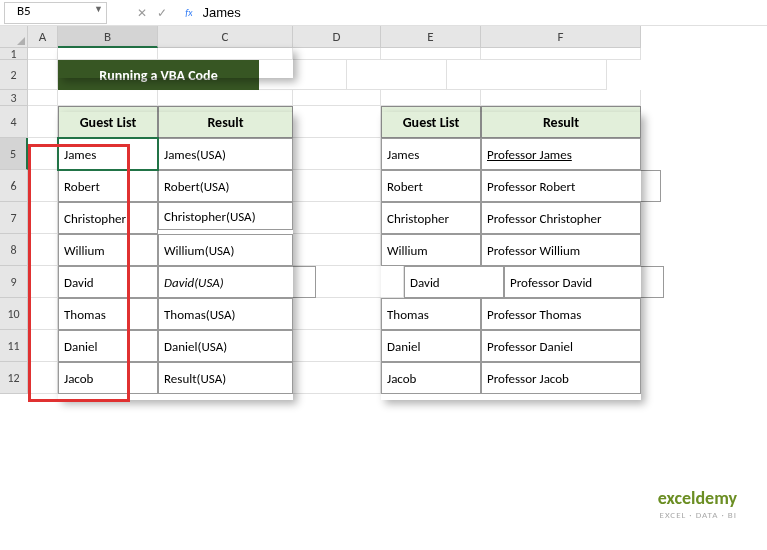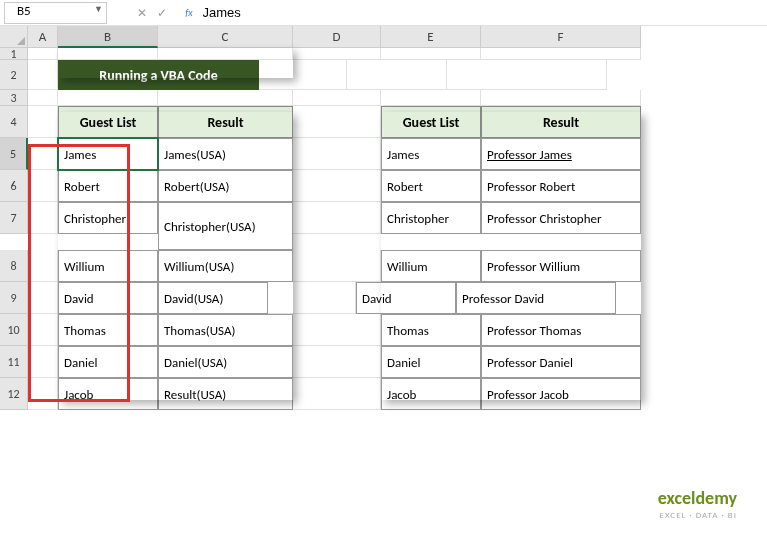--- a/index.html
+++ b/index.html
@@ -111,45 +111,45 @@
         <div class="cell data-cell" style="width: 100px; height: 32px;">James</div>
         <div class="cell data-cell" style="width: 160px; height: 32px; text-decoration: underline;">Professor James</div>
       </div>
       <div class="row">
         <div class="row-header" style="height: 32px;">6</div>
         <div class="cell " style="width: 30px; height: 32px;"></div>
         <div class="cell data-cell" style="width: 100px; height: 32px;">Robert</div>
         <div class="cell data-cell" style="width: 135px; height: 32px;">Robert(USA)</div>
         <div class="cell " style="width: 88px; height: 32px;"></div>
         <div class="cell data-cell" style="width: 100px; height: 32px;">Robert</div>
-        <div class="cell data-cell" style="width: 160px; height: 32px;">Professor Robert</div>
+        <div class="cell data-cell" style="width: 180px; height: 32px;">Professor Robert</div>
       </div>
       <div class="row">
         <div class="row-header" style="height: 32px;">7</div>
         <div class="cell " style="width: 30px; height: 32px;"></div>
         <div class="cell data-cell" style="width: 100px; height: 32px;">Christopher</div>
-        <div class="cell data-cell" style="width: 135px; height: 48px;">Christopher(USA)</div>
+        <div class="cell data-cell" style="width: 135px; height: 28px;">Christopher(USA)</div>
         <div class="cell " style="width: 88px; height: 32px;"></div>
         <div class="cell data-cell" style="width: 100px; height: 32px;">Christopher</div>
         <div class="cell data-cell" style="width: 160px; height: 32px;">Professor Christopher</div>
       </div>
       <div class="row">
         <div class="row-header" style="height: 32px;">8</div>
         <div class="cell " style="width: 30px; height: 32px;"></div>
         <div class="cell data-cell" style="width: 100px; height: 32px;">Willium</div>
         <div class="cell data-cell" style="width: 135px; height: 32px;">Willium(USA)</div>
         <div class="cell " style="width: 88px; height: 32px;"></div>
         <div class="cell data-cell" style="width: 100px; height: 32px;">Willium</div>
         <div class="cell data-cell" style="width: 160px; height: 32px;">Professor Willium</div>
       </div>
       <div class="row">
         <div class="row-header" style="height: 32px;">9</div>
         <div class="cell " style="width: 30px; height: 32px;"></div>
         <div class="cell data-cell" style="width: 100px; height: 32px;">David</div>
-        <div class="cell data-cell" style="width: 110px; height: 32px;">David(USA)</div>
+        <div class="cell data-cell" style="width: 158px; height: 32px; font-style: italic;">David(USA)</div>
         <div class="cell " style="width: 88px; height: 32px;"></div>
         <div class="cell data-cell" style="width: 100px; height: 32px;">David</div>
         <div class="cell data-cell" style="width: 160px; height: 32px;">Professor David</div>
       </div>
       <div class="row">
         <div class="row-header" style="height: 32px;">10</div>
         <div class="cell " style="width: 30px; height: 32px;"></div>
         <div class="cell data-cell" style="width: 100px; height: 32px;">Thomas</div>
         <div class="cell data-cell" style="width: 135px; height: 32px;">Thomas(USA)</div>
         <div class="cell " style="width: 88px; height: 32px;"></div>

